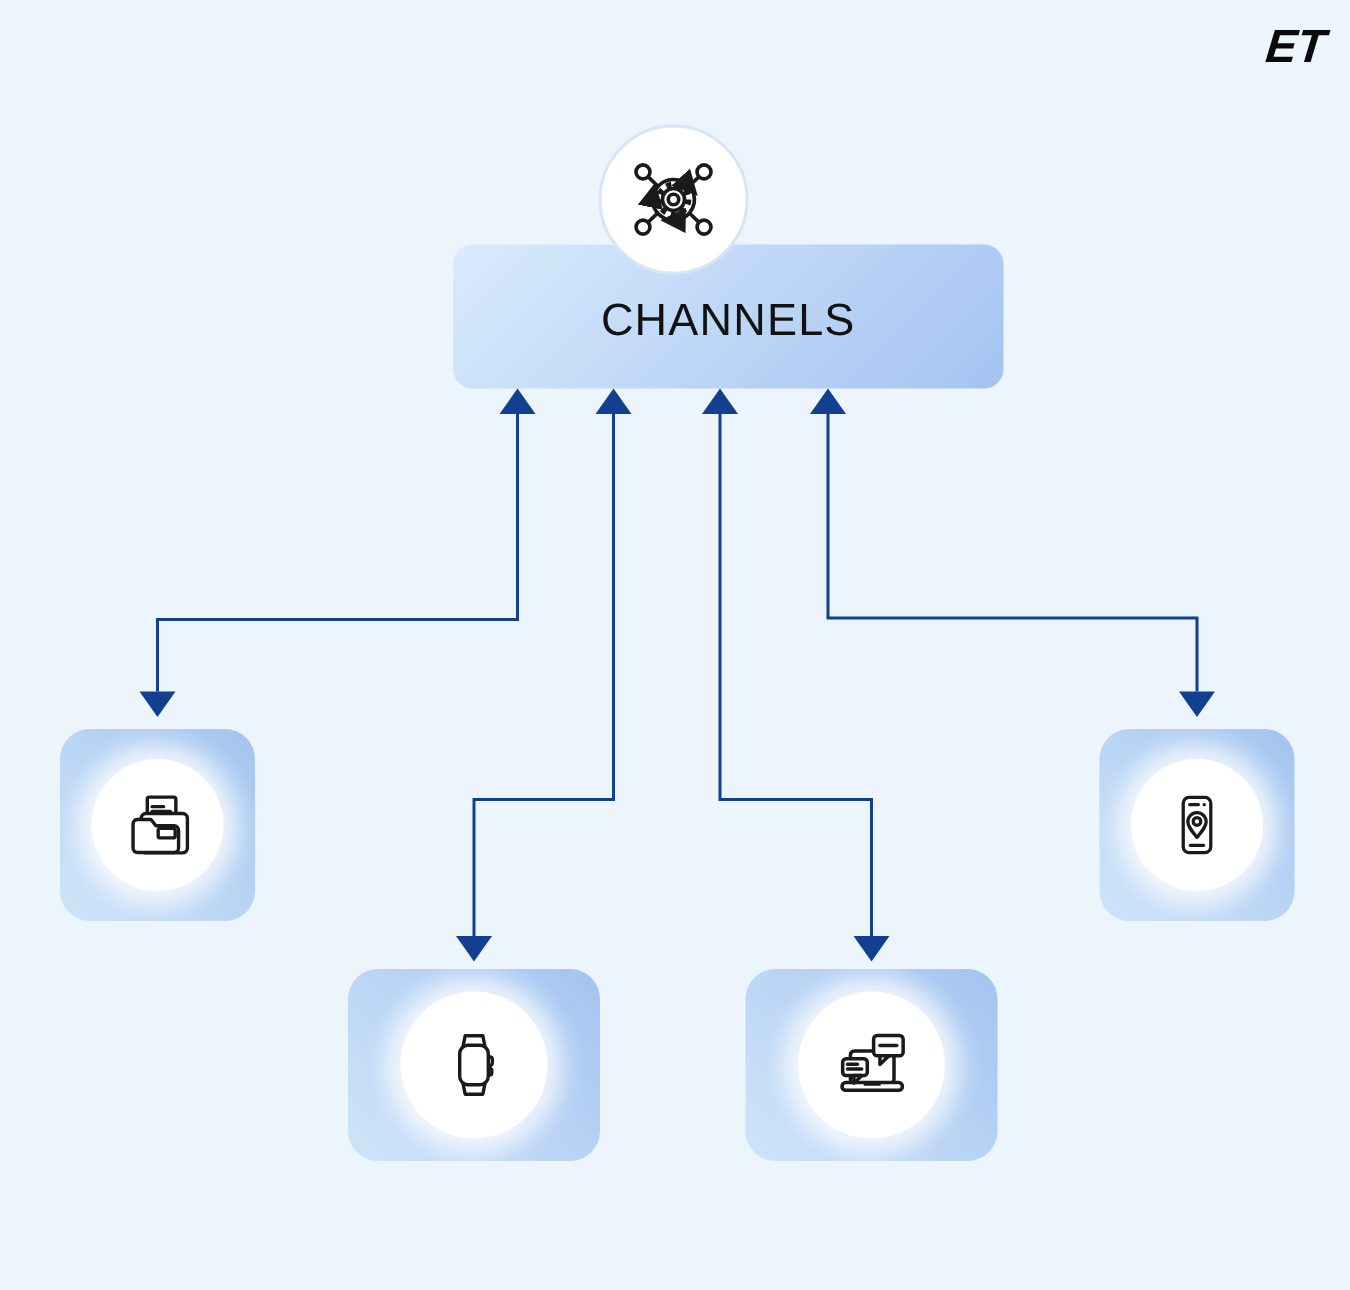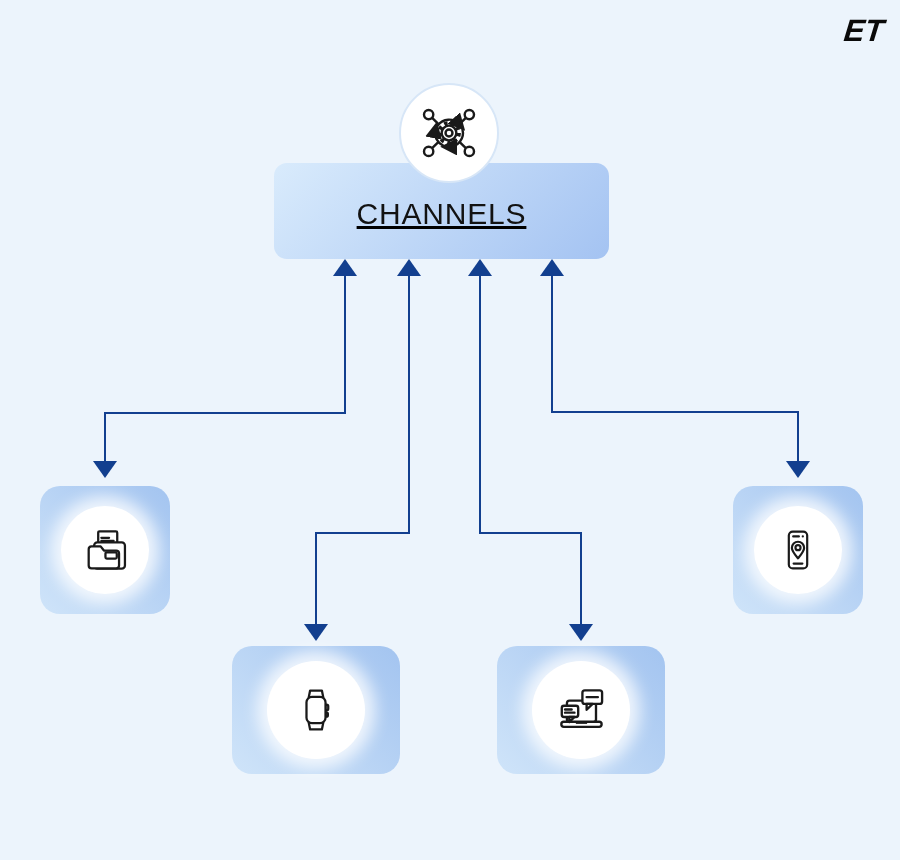--- a/index.html
+++ b/index.html
@@ -23,24 +23,24 @@
   .connectors .head{fill:var(--arrow,#123f8f);stroke:none;}
 
   .hub-circle{
     position:absolute;left:399px;top:83px;width:100px;height:100px;
     background:#fff;border:2px solid var(--hub-ring,#d7e6f7);
     border-radius:50%;box-sizing:border-box;
     display:flex;align-items:center;justify-content:center;z-index:5;
   }
 
   .hub-box{
-    position:absolute;left:274px;top:163px;width:335px;height:96px;
+    position:absolute;left:302px;top:163px;width:367px;height:96px;
     border-radius:13px;
     background:linear-gradient(135deg,var(--hub-box-gradient-start,#d9ebfc) 0%,var(--hub-box-gradient-end,#a4c3f2) 100%);
-    display:flex;align-items:center;justify-content:center;z-index:2;text-decoration:underline;
+    display:flex;align-items:center;justify-content:center;z-index:2;
   }
   .hub-label{
     font-size:30px;letter-spacing:0.8px;
     color:var(--title-text,#121212);
     padding-top:6px;
   }
 
   .tile{
     position:absolute;border-radius:20px;
     background:linear-gradient(45deg,var(--tile-gradient-start,#cfe4f9) 0%,var(--tile-gradient-end,#a3c4f0) 100%);

